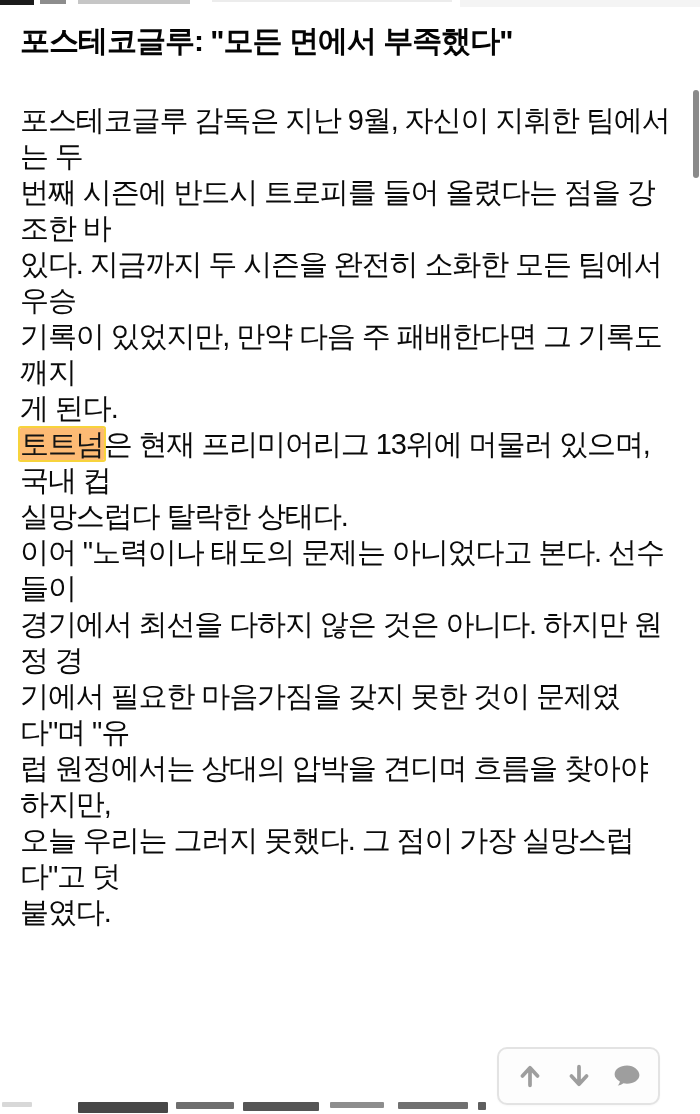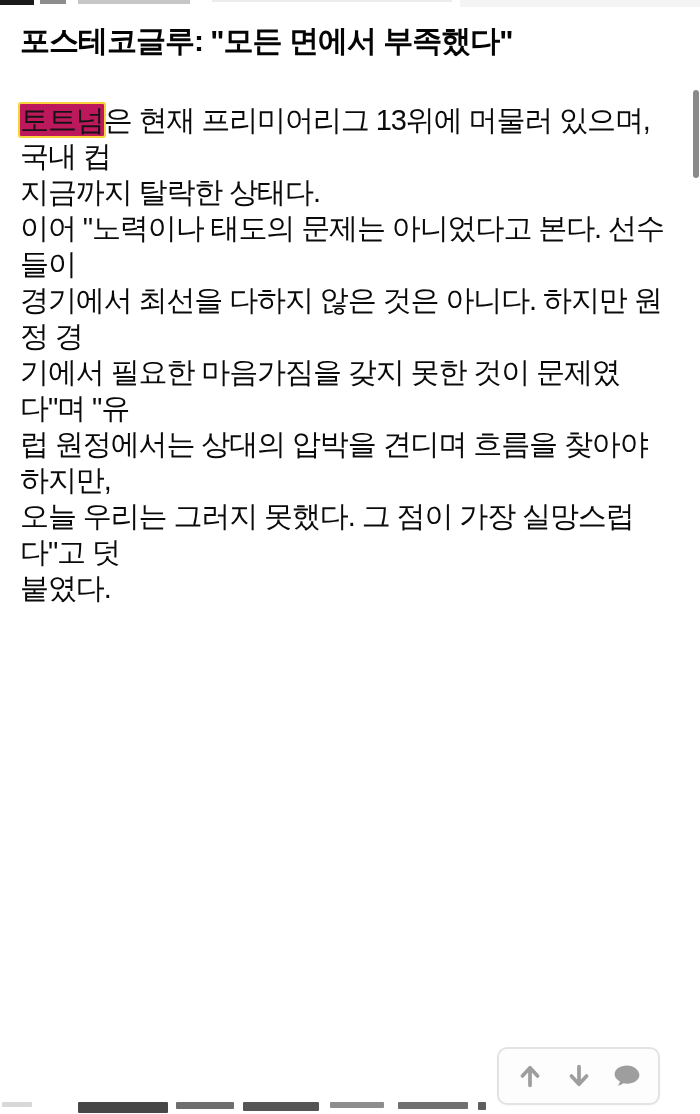--- a/index.html
+++ b/index.html
@@ -24,21 +24,21 @@
   }
   p {
     margin: 0;
     font-size: 29px;
     line-height: 36px;
     letter-spacing: -1.1px;
     white-space: pre-line;
     color: #0a0a0a;
   }
   mark.hl {
-    background: #be185d;
+    background: #fdba74;
     color: #141414;
     box-shadow: 0 0 0 2px #F7D33C;
     border-radius: 1px;
   }
   
   .scrollbar-thumb {
     position: absolute;
     right: 1px; top: 90px;
     width: 6px; height: 88px;
     background: #8a8a8a;
@@ -93,23 +93,28 @@
   <i class="ta1"></i>
   <i class="ta2"></i>
   <i class="ta3"></i>
   <i class="ta4"></i>
   <i class="ta5"></i>
 </div>
 
 <div class="page">
   <h1>포스테코글루: "모든 면에서 부족했다"</h1>
 
+  <p>포스테코글루 감독은 지난 9월, 자신이 지휘한 팀에서는 두
+번째 시즌에 반드시 트로피를 들어 올렸다는 점을 강조한 바
+있다. 지금까지 두 시즌을 완전히 소화한 모든 팀에서 우승
+기록이 있었지만, 만약 다음 주 패배한다면 그 기록도 깨지
+게 된다.</p>
 
   <p><mark class="hl">토트넘</mark><span>은 현재 프리미어리그 13위에 머물러 있으며, 국내 컵
-지금까지 탈락한 상태다.</span></p>
+실망스럽다 탈락한 상태다.</span></p>
 
 
   <p>이어 "노력이나 태도의 문제는 아니었다고 본다. 선수들이
 경기에서 최선을 다하지 않은 것은 아니다. 하지만 원정 경
 기에서 필요한 마음가짐을 갖지 못한 것이 문제였다"며 "유
 럽 원정에서는 상대의 압박을 견디며 흐름을 찾아야 하지만,
 오늘 우리는 그러지 못했다. 그 점이 가장 실망스럽다"고 덧
 붙였다.</p>
 
 </div>

